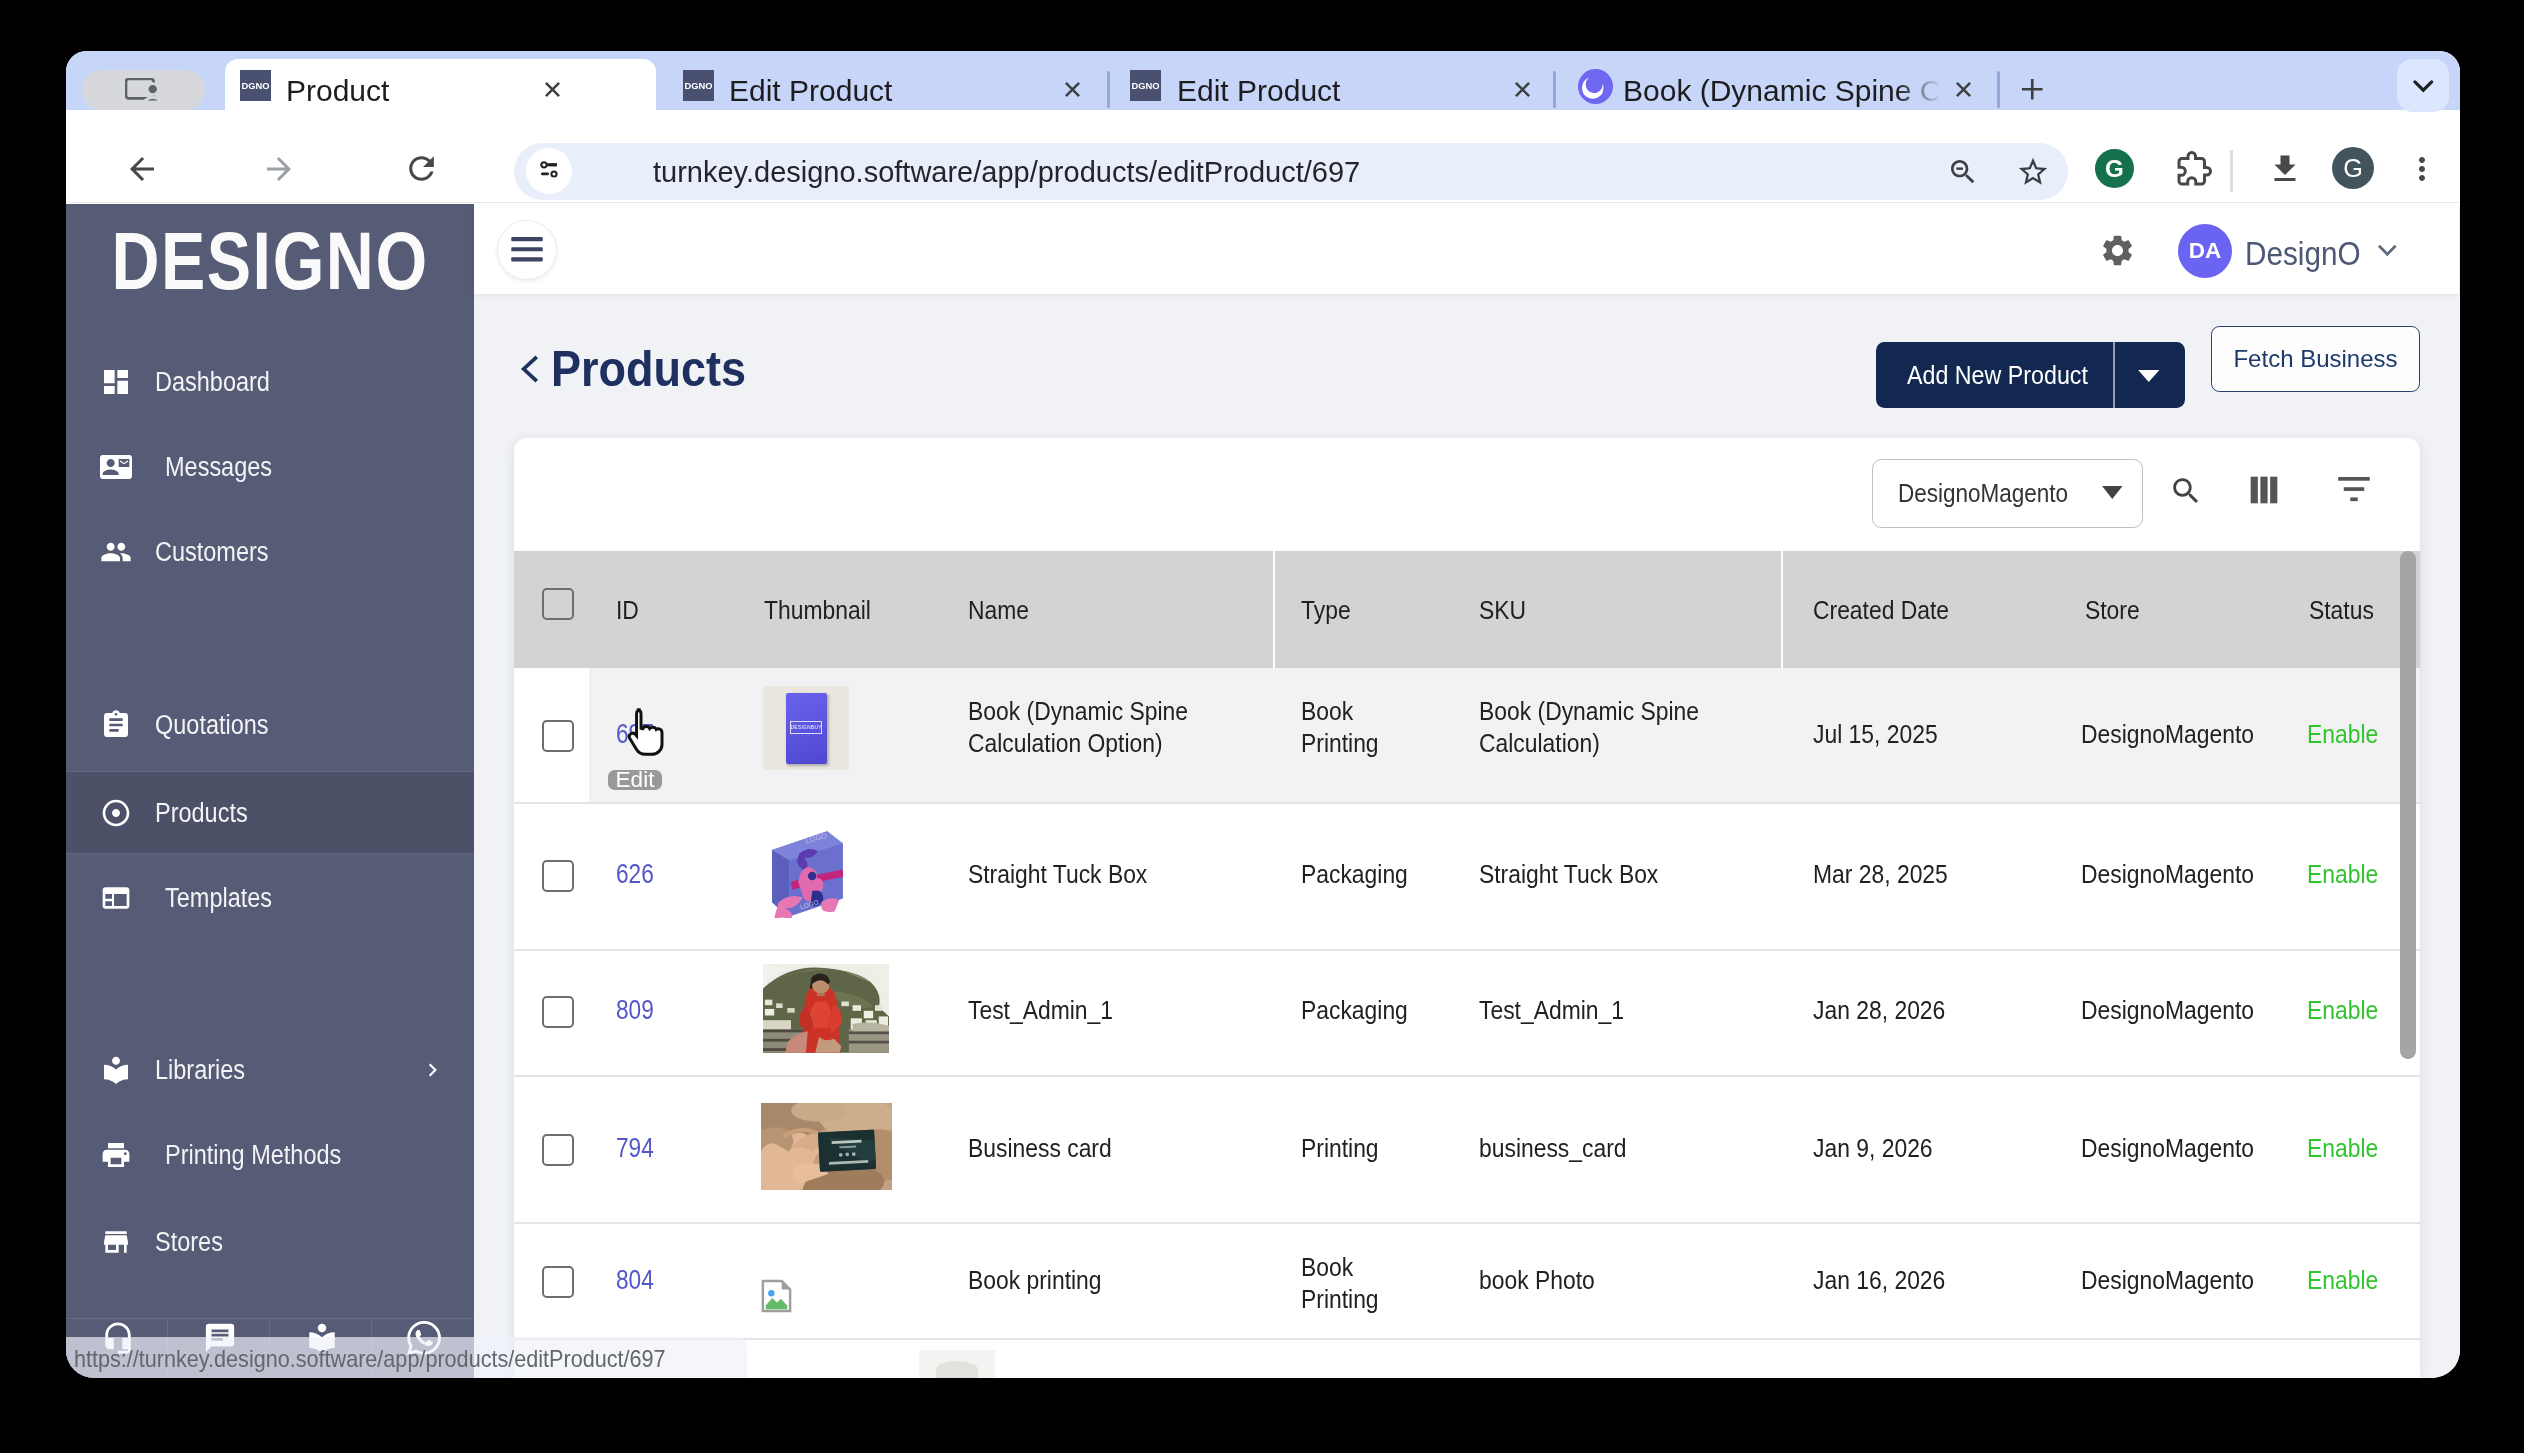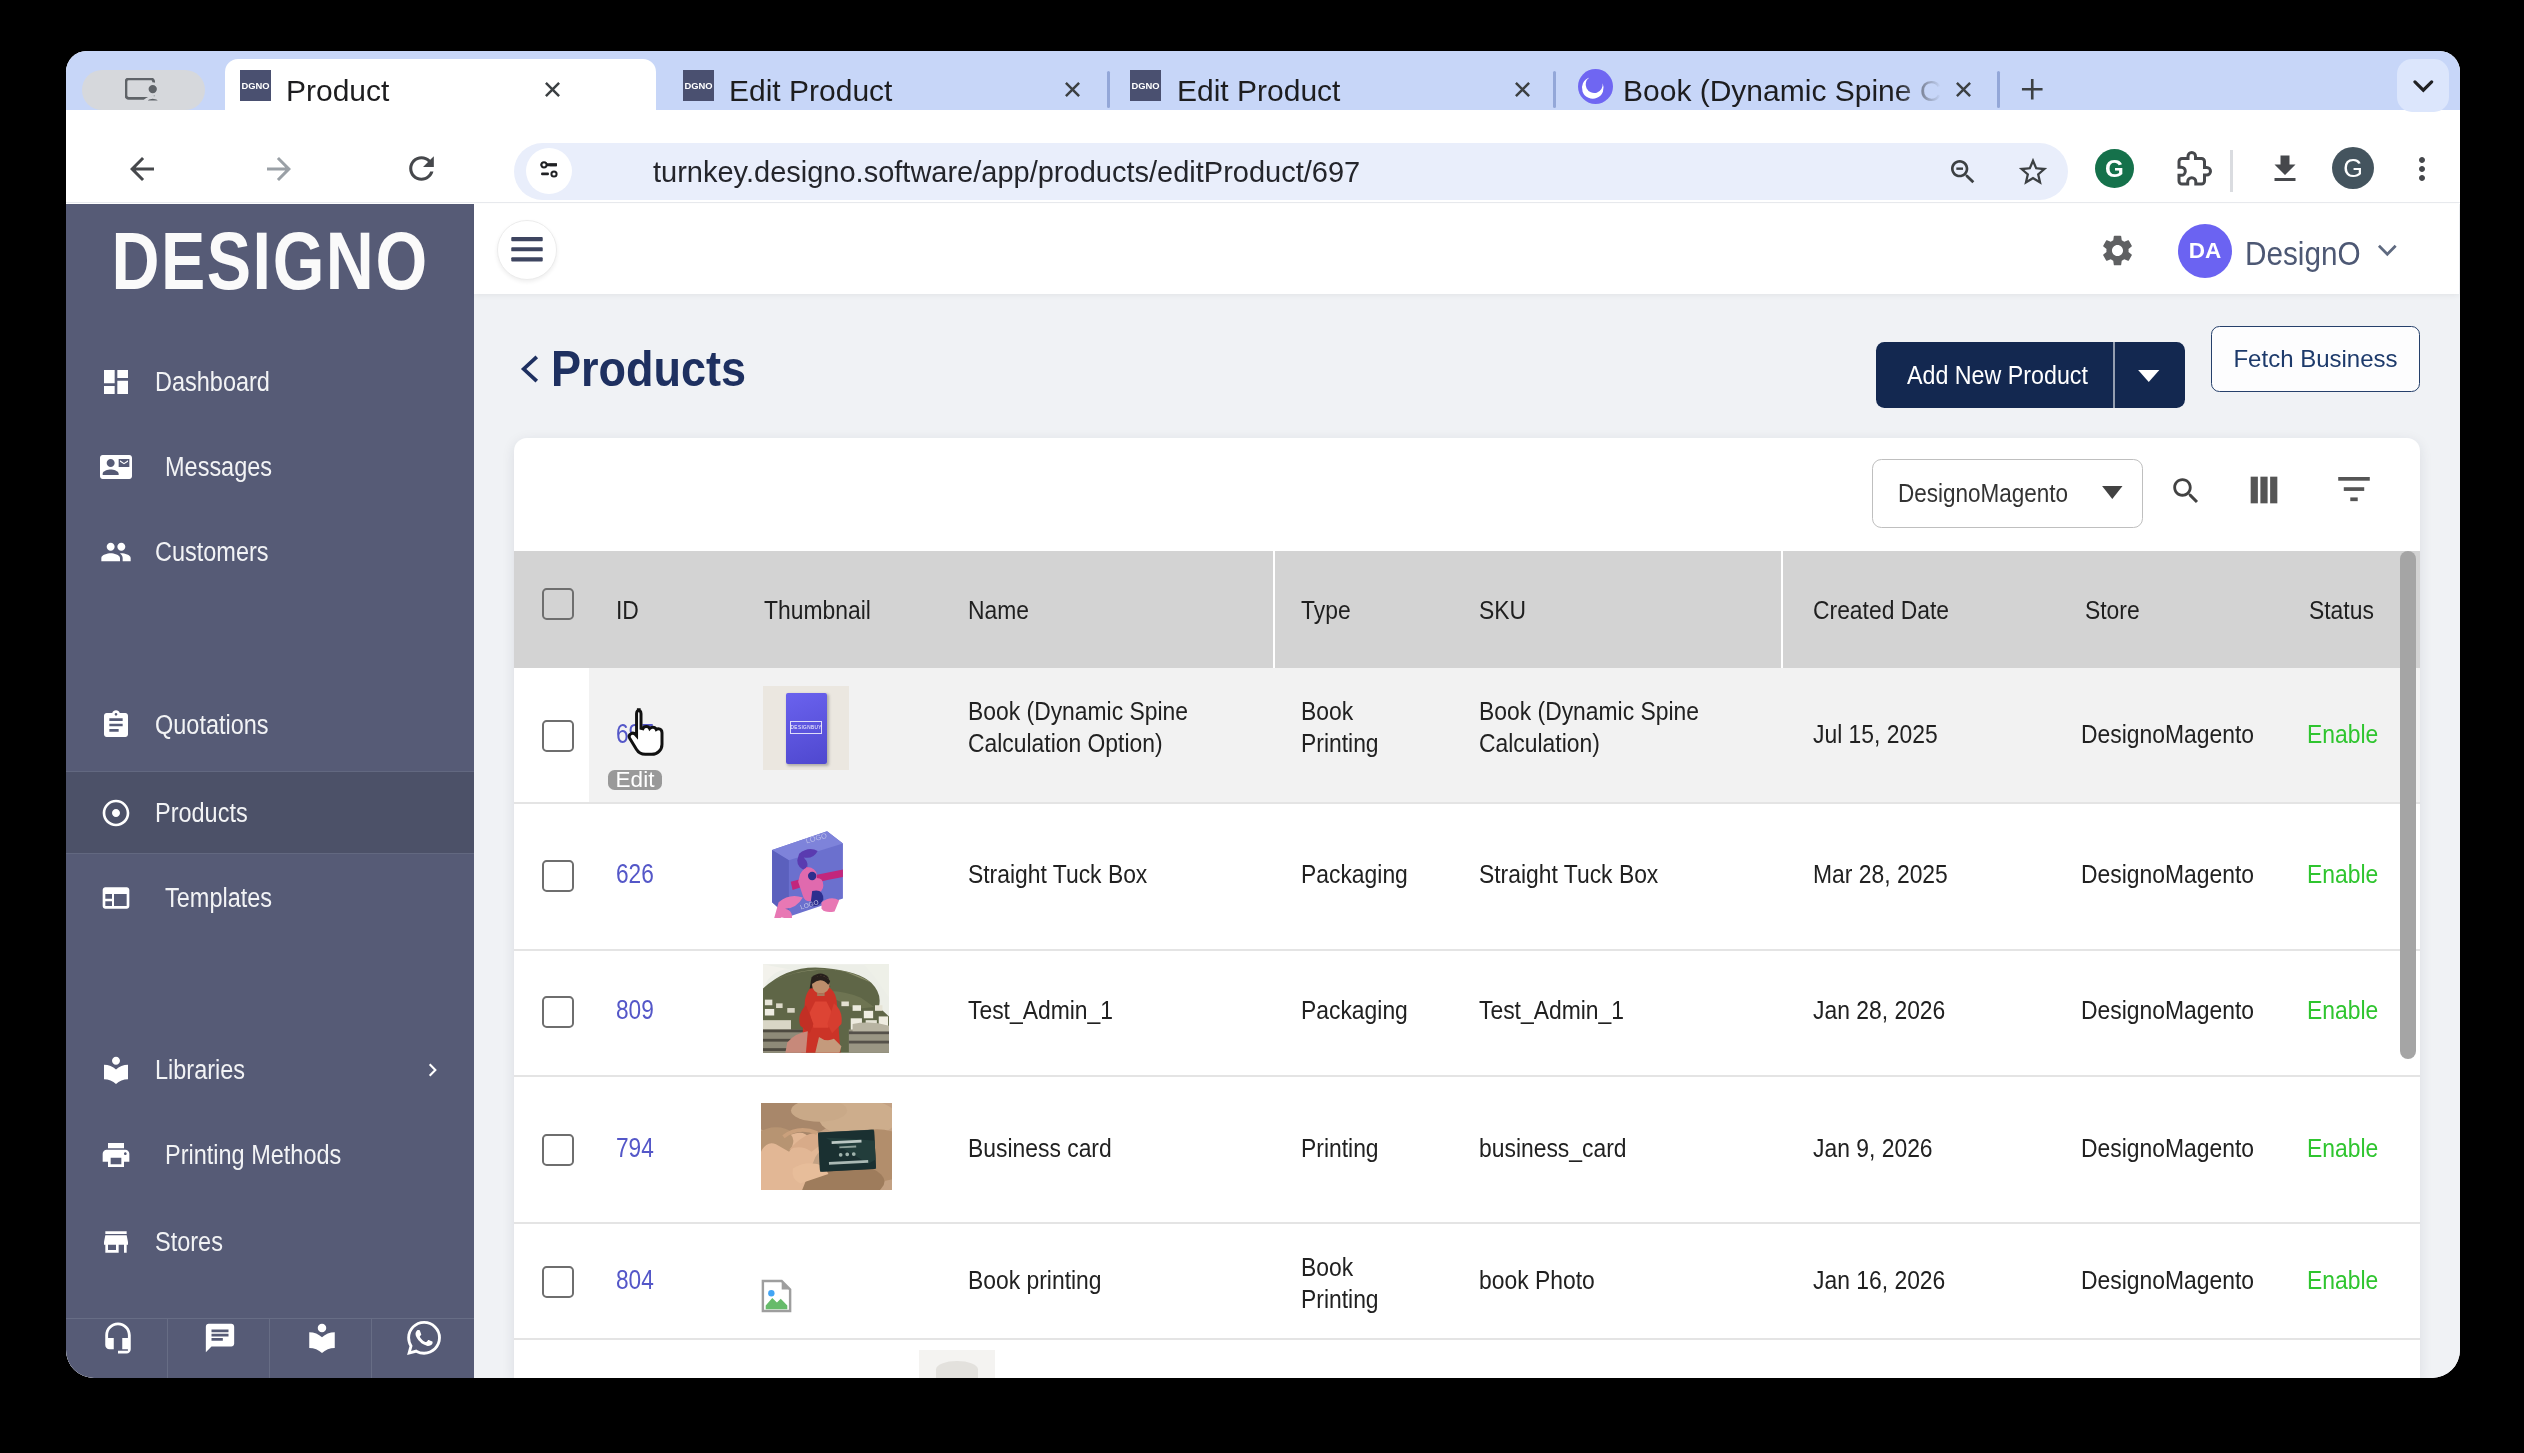--- a/index.html
+++ b/index.html
@@ -466,14 +466,17 @@
           <div class="abs" style="left:17px;top:11.2px;width:42px;height:17px;background:#e3e1dd;border-radius:50% 50% 0 0"></div>
         </div>
         <div id="scrollthumb"></div>
         <div id="edittip">Edit</div>
         <svg class="abs" style="left:105px;top:269px" width="47" height="52" viewBox="0 0 25 28">
           <path d="M9.5 1.5 c1.4 0 2.2 0.9 2.2 2.2 v7.8 l1 0.2 c0.3 -0.8 1 -1.2 1.9 -1.2 0.8 0 1.5 0.4 1.8 1.1 0.4 -0.4 0.9 -0.7 1.6 -0.7 0.9 0 1.6 0.5 1.9 1.2 0.3 -0.2 0.7 -0.4 1.1 -0.4 1.2 0 2 0.9 2 2.1 v6.2 c0 3.1 -2.4 5.5 -5.5 5.5 h-3.5 c-2 0-3.8 -1 -4.8 -2.7 l-3.6 -6 c-0.5 -0.9 -0.2 -1.9 0.7 -2.4 0.8 -0.5 1.8 -0.3 2.4 0.4 l0.6 0.7 v-11.8 c0 -1.3 0.8 -2.2 2.2 -2.2 z" fill="#fff" stroke="#111" stroke-width="1.6"></path>
         </svg>
       </div>
     </div>
   </div>
+  <div id="statusbar">
+      <span>https://turnkey.designo.software/app/products/editProduct/697</span>
+    </div>
 </div>
 
 
 </body></html>

